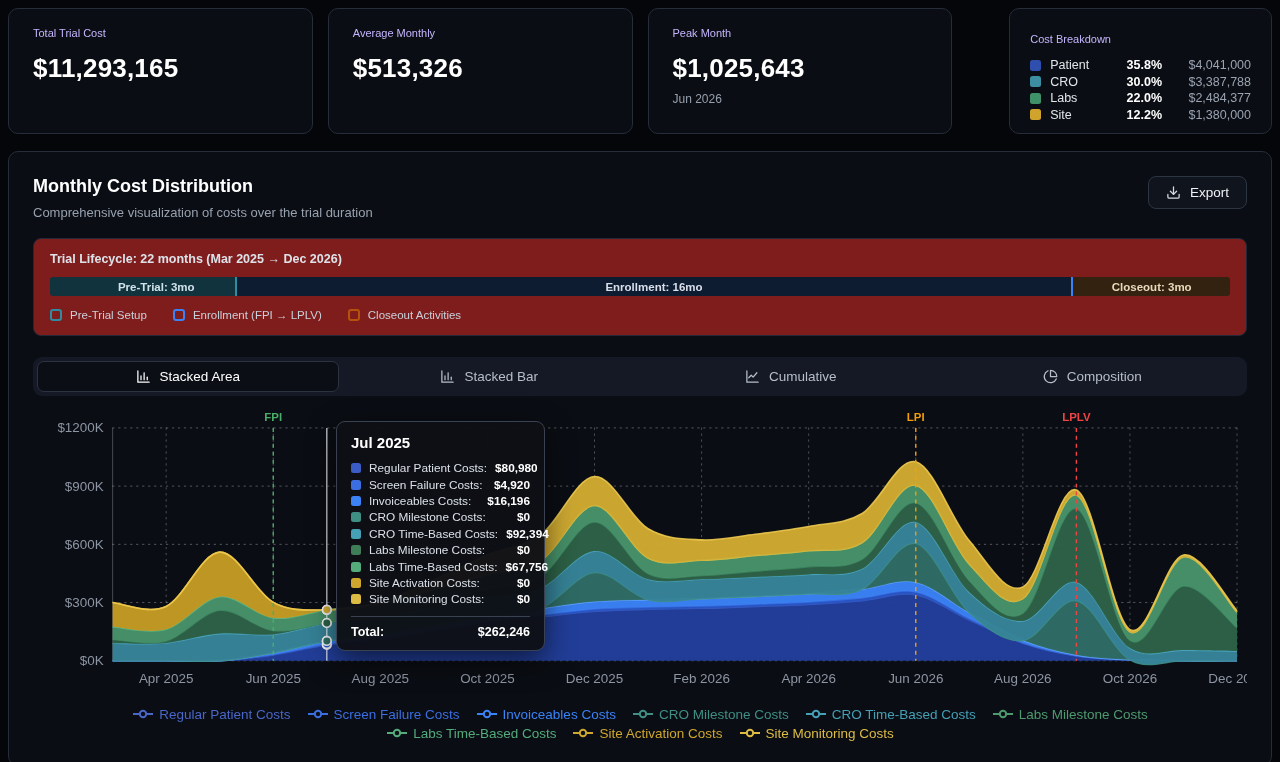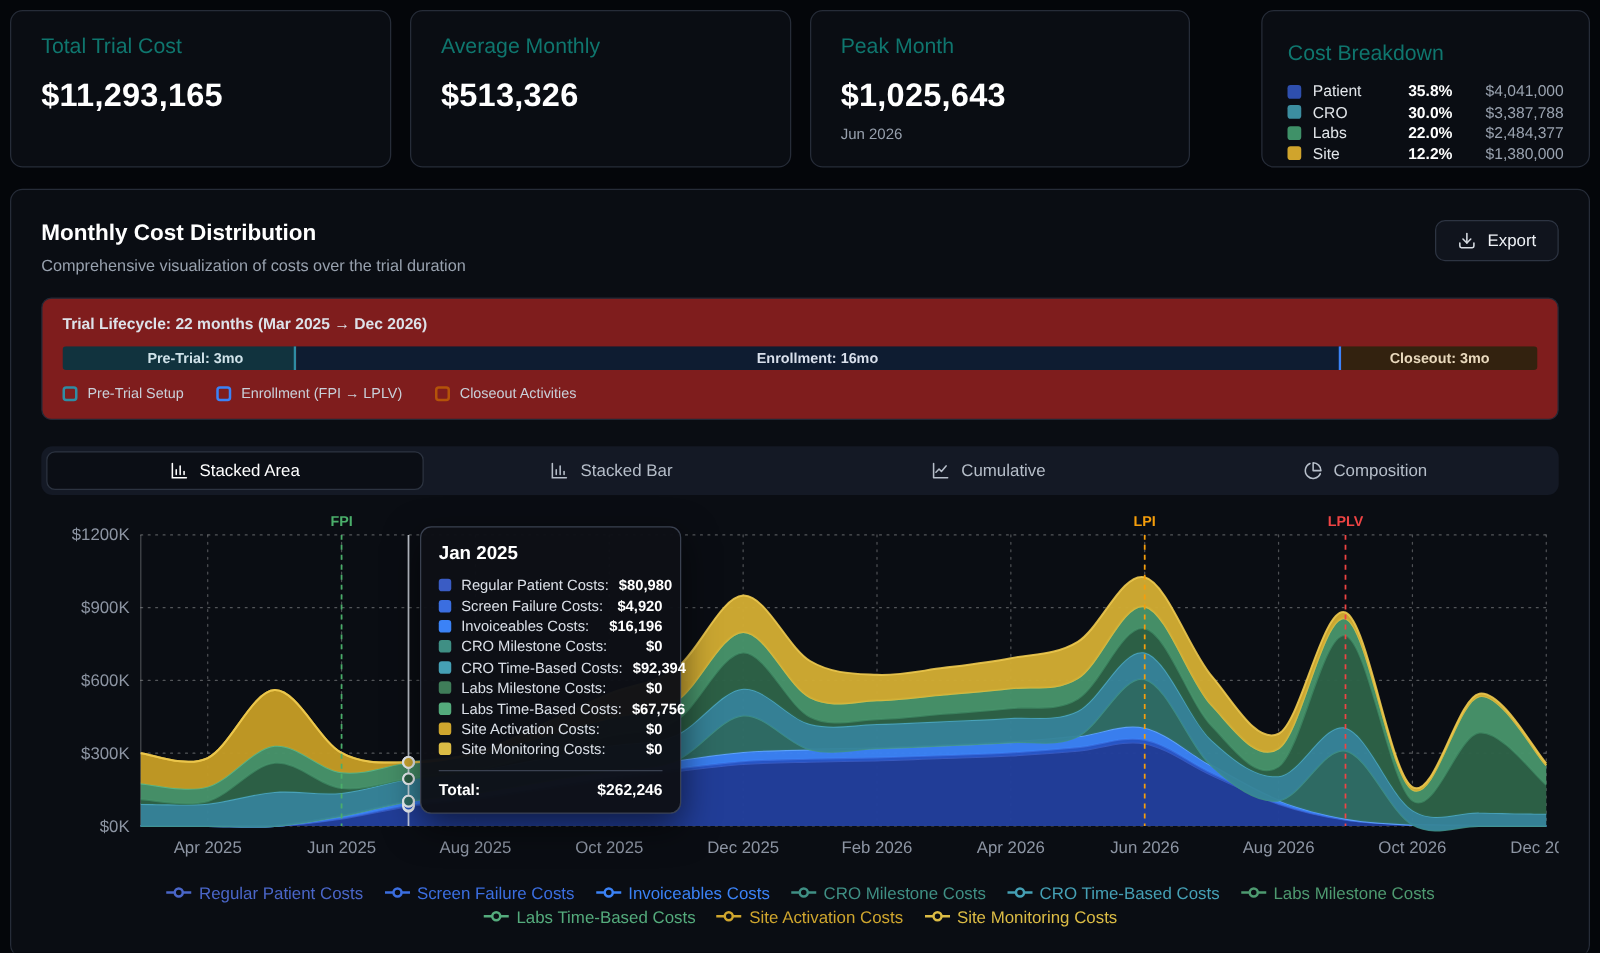--- a/index.html
+++ b/index.html
@@ -2,21 +2,21 @@
 <html><head>
 <meta charset="utf-8">
 <style>
   * { margin:0; padding:0; box-sizing:border-box; }
   html,body { width:1280px; height:762px; background:#04060a; font-family:"Liberation Sans",sans-serif; color:#e8ecf1; overflow:hidden; }
   .page { padding:8px; }
 
   
   .stats-row { display:grid; grid-template-columns:1fr 1fr 1fr 1fr; gap:15px; margin-bottom:17px; }
   .card { background:#0a0d13; border:1px solid #262c38; border-radius:10px; padding:18px 24px; height:126px; }
-  .card-label { font-size:17px; color:#0f766e; margin-bottom:14px; }
+  .card-label { font-size:11px; color:#c4b5fd; margin-bottom:14px; }
   .card-value { font-size:26px; font-weight:700; color:#ffffff; letter-spacing:.2px; }
   .card-sub { font-size:12px; color:#97a0ad; margin-top:8px; }
   .bd-rows { margin-top:2px; }
   .bd-row { display:flex; align-items:center; gap:9px; height:16.5px; font-size:12.5px; }
   .bd-swatch { width:11px; height:11px; border-radius:2.5px; flex:0 0 auto; }
   .bd-name { color:#e2e6ea; flex:1; }
   .bd-pct { color:#ffffff; font-weight:700; margin-right:8px; }
   .bd-amt { color:#9aa3b0; width:72px; text-align:right; }
 
   
@@ -259,21 +259,21 @@
           <circle cx="295.23809523809524" cy="235.2495" r="4.3" fill="#2857c9" stroke="#eef2f6" stroke-width="1.6"></circle>
           <circle cx="295.23809523809524" cy="232.0905" r="4.3" fill="#3b82f6" stroke="#eef2f6" stroke-width="1.6"></circle>
           <circle cx="295.23809523809524" cy="232.0905" r="4.3" fill="#2f6d66" stroke="#eef2f6" stroke-width="1.6"></circle>
           <circle cx="295.23809523809524" cy="214.0725" r="4.3" fill="#37849a" stroke="#eef2f6" stroke-width="1.6"></circle>
           <circle cx="295.23809523809524" cy="214.0725" r="4.3" fill="#2d6247" stroke="#eef2f6" stroke-width="1.6"></circle>
           <circle cx="295.23809523809524" cy="200.8515" r="4.3" fill="#47936a" stroke="#eef2f6" stroke-width="1.6"></circle>
           <circle cx="295.23809523809524" cy="200.8515" r="4.3" fill="#c39b25" stroke="#eef2f6" stroke-width="1.6"></circle>
           <circle cx="295.23809523809524" cy="200.8515" r="4.3" fill="#d1ab33" stroke="#eef2f6" stroke-width="1.6"></circle>
         </svg>
       <div class="tooltip">
-        <div class="tt-title">Jan 2025</div>
+        <div class="tt-title">Jul 2025</div>
         <div id="tt-rows">
             <div class="tt-row">
               <div class="tt-swatch" style="background: rgb(58, 92, 196);"></div>
               <div class="tt-label">Regular Patient Costs:</div>
               <div class="tt-value">$80,980</div>
             </div>
             <div class="tt-row">
               <div class="tt-swatch" style="background: rgb(59, 110, 224);"></div>
               <div class="tt-label">Screen Failure Costs:</div>
               <div class="tt-value">$4,920</div>

